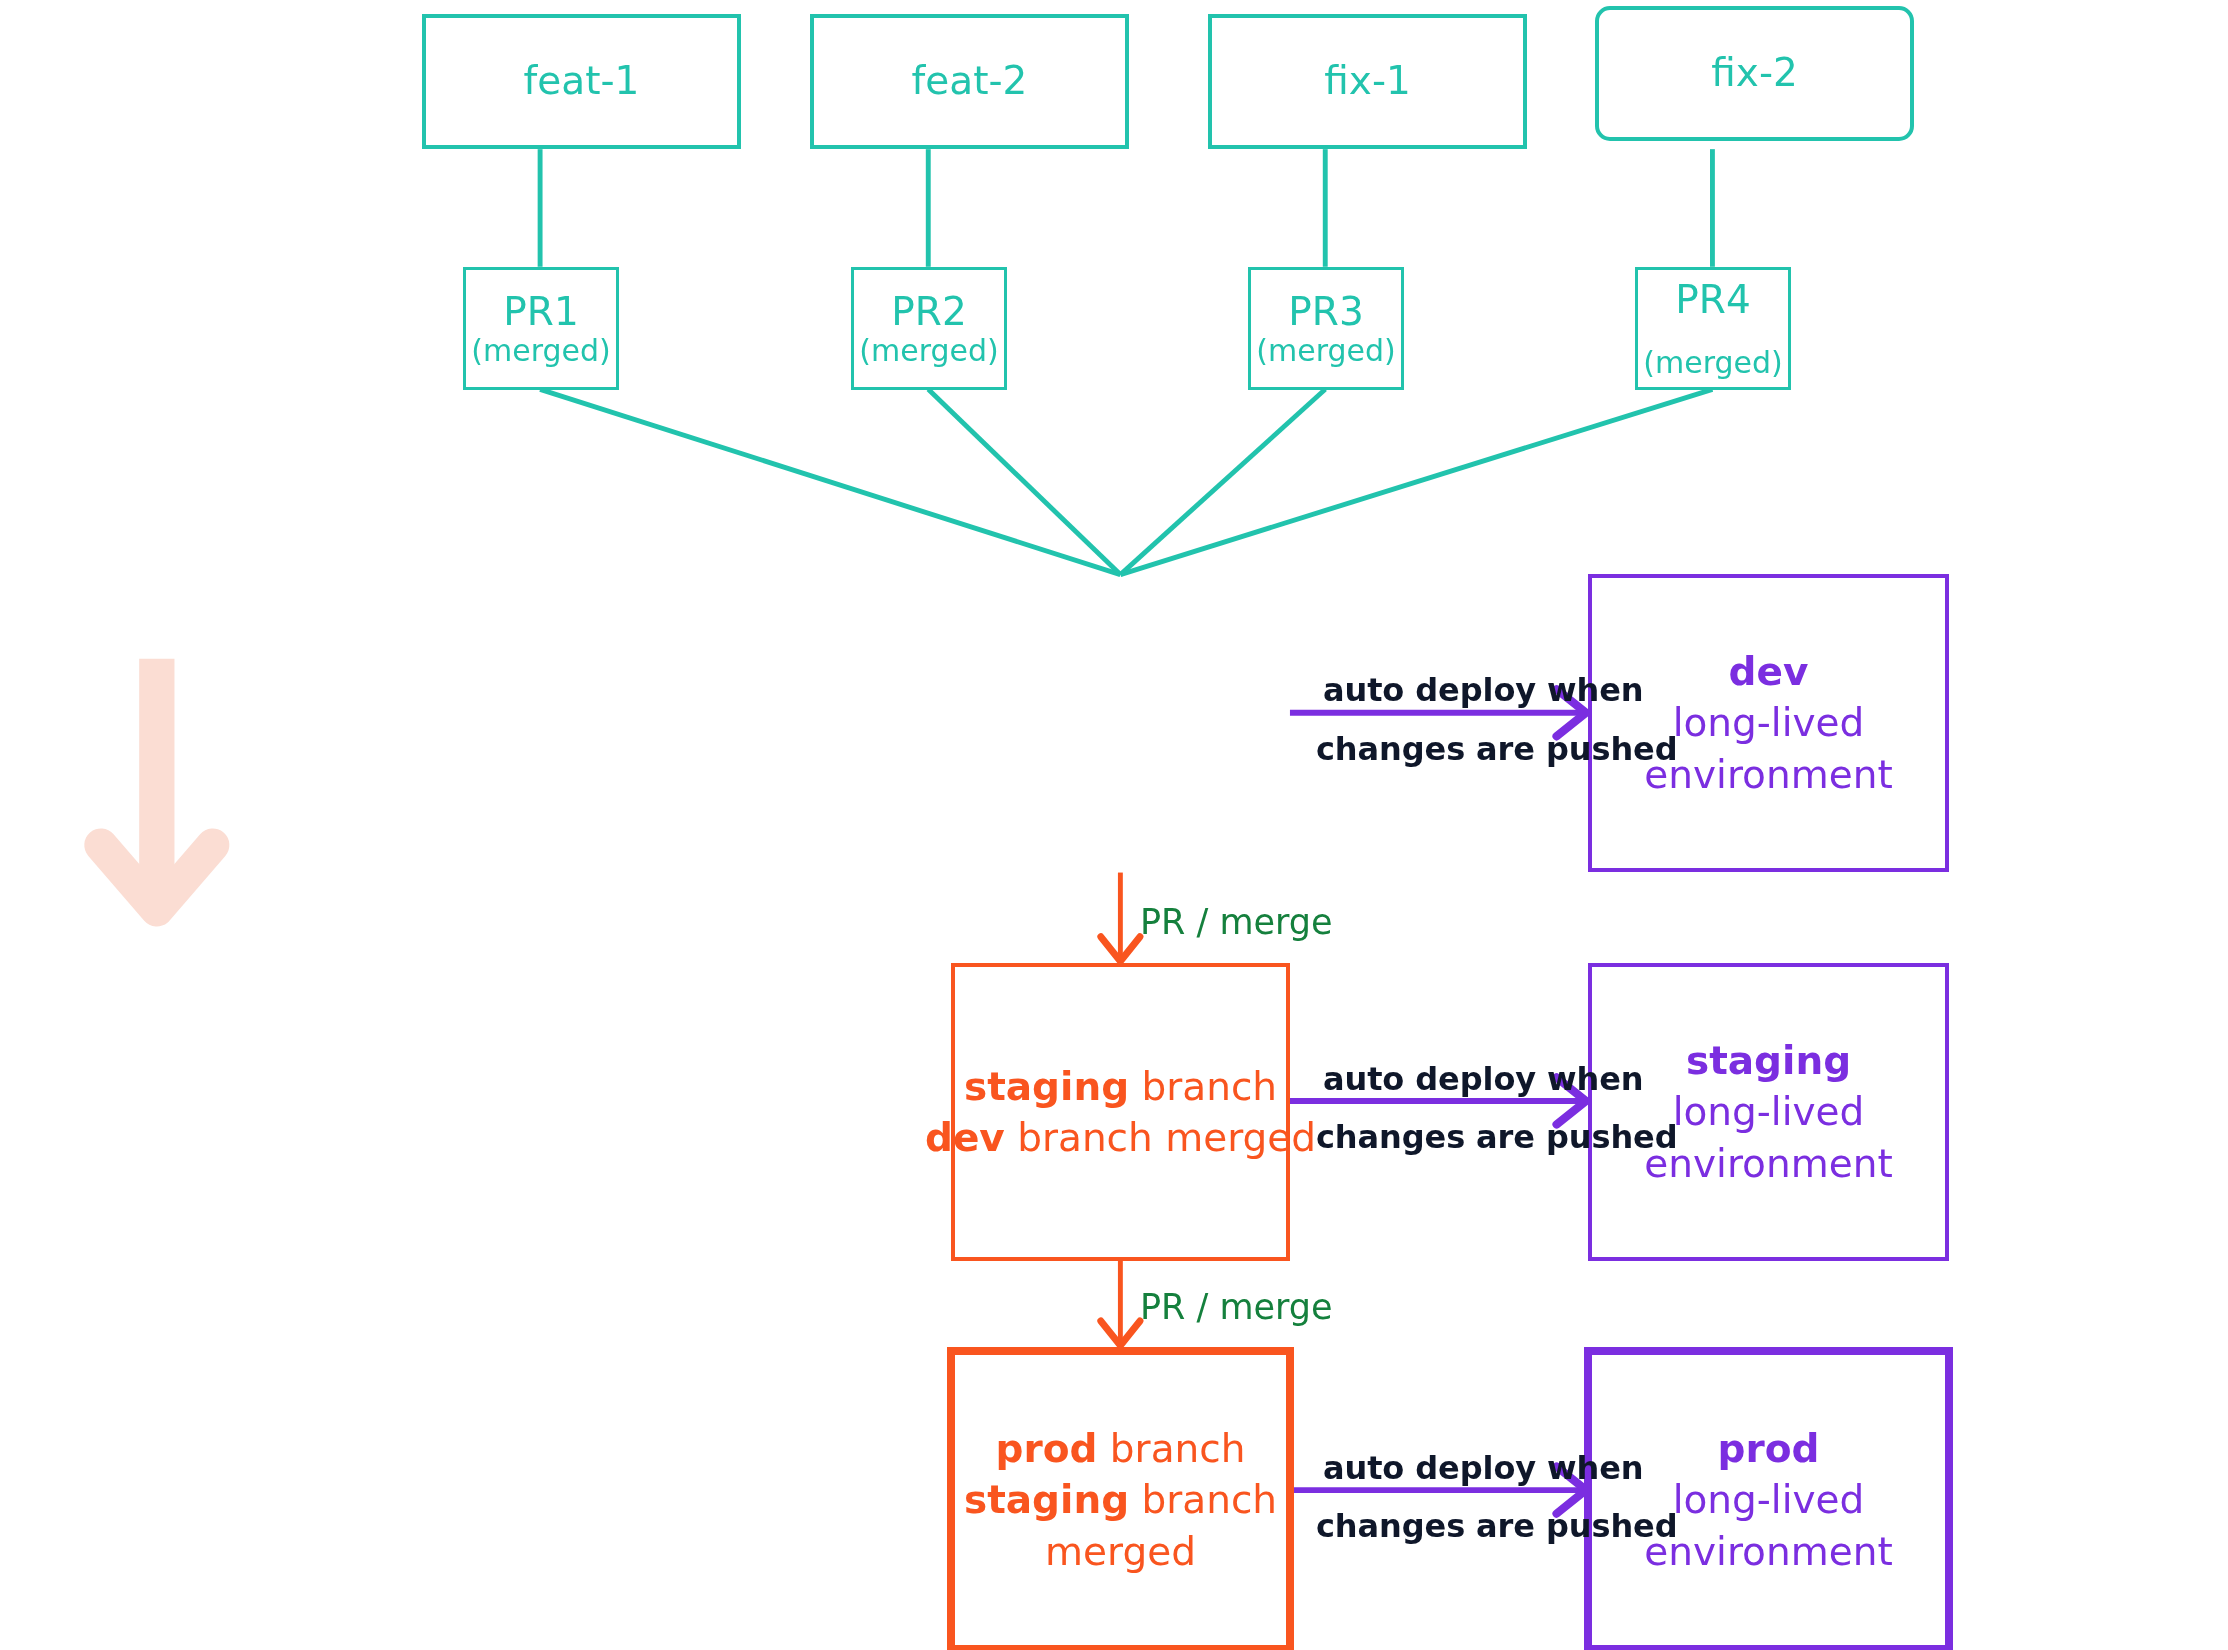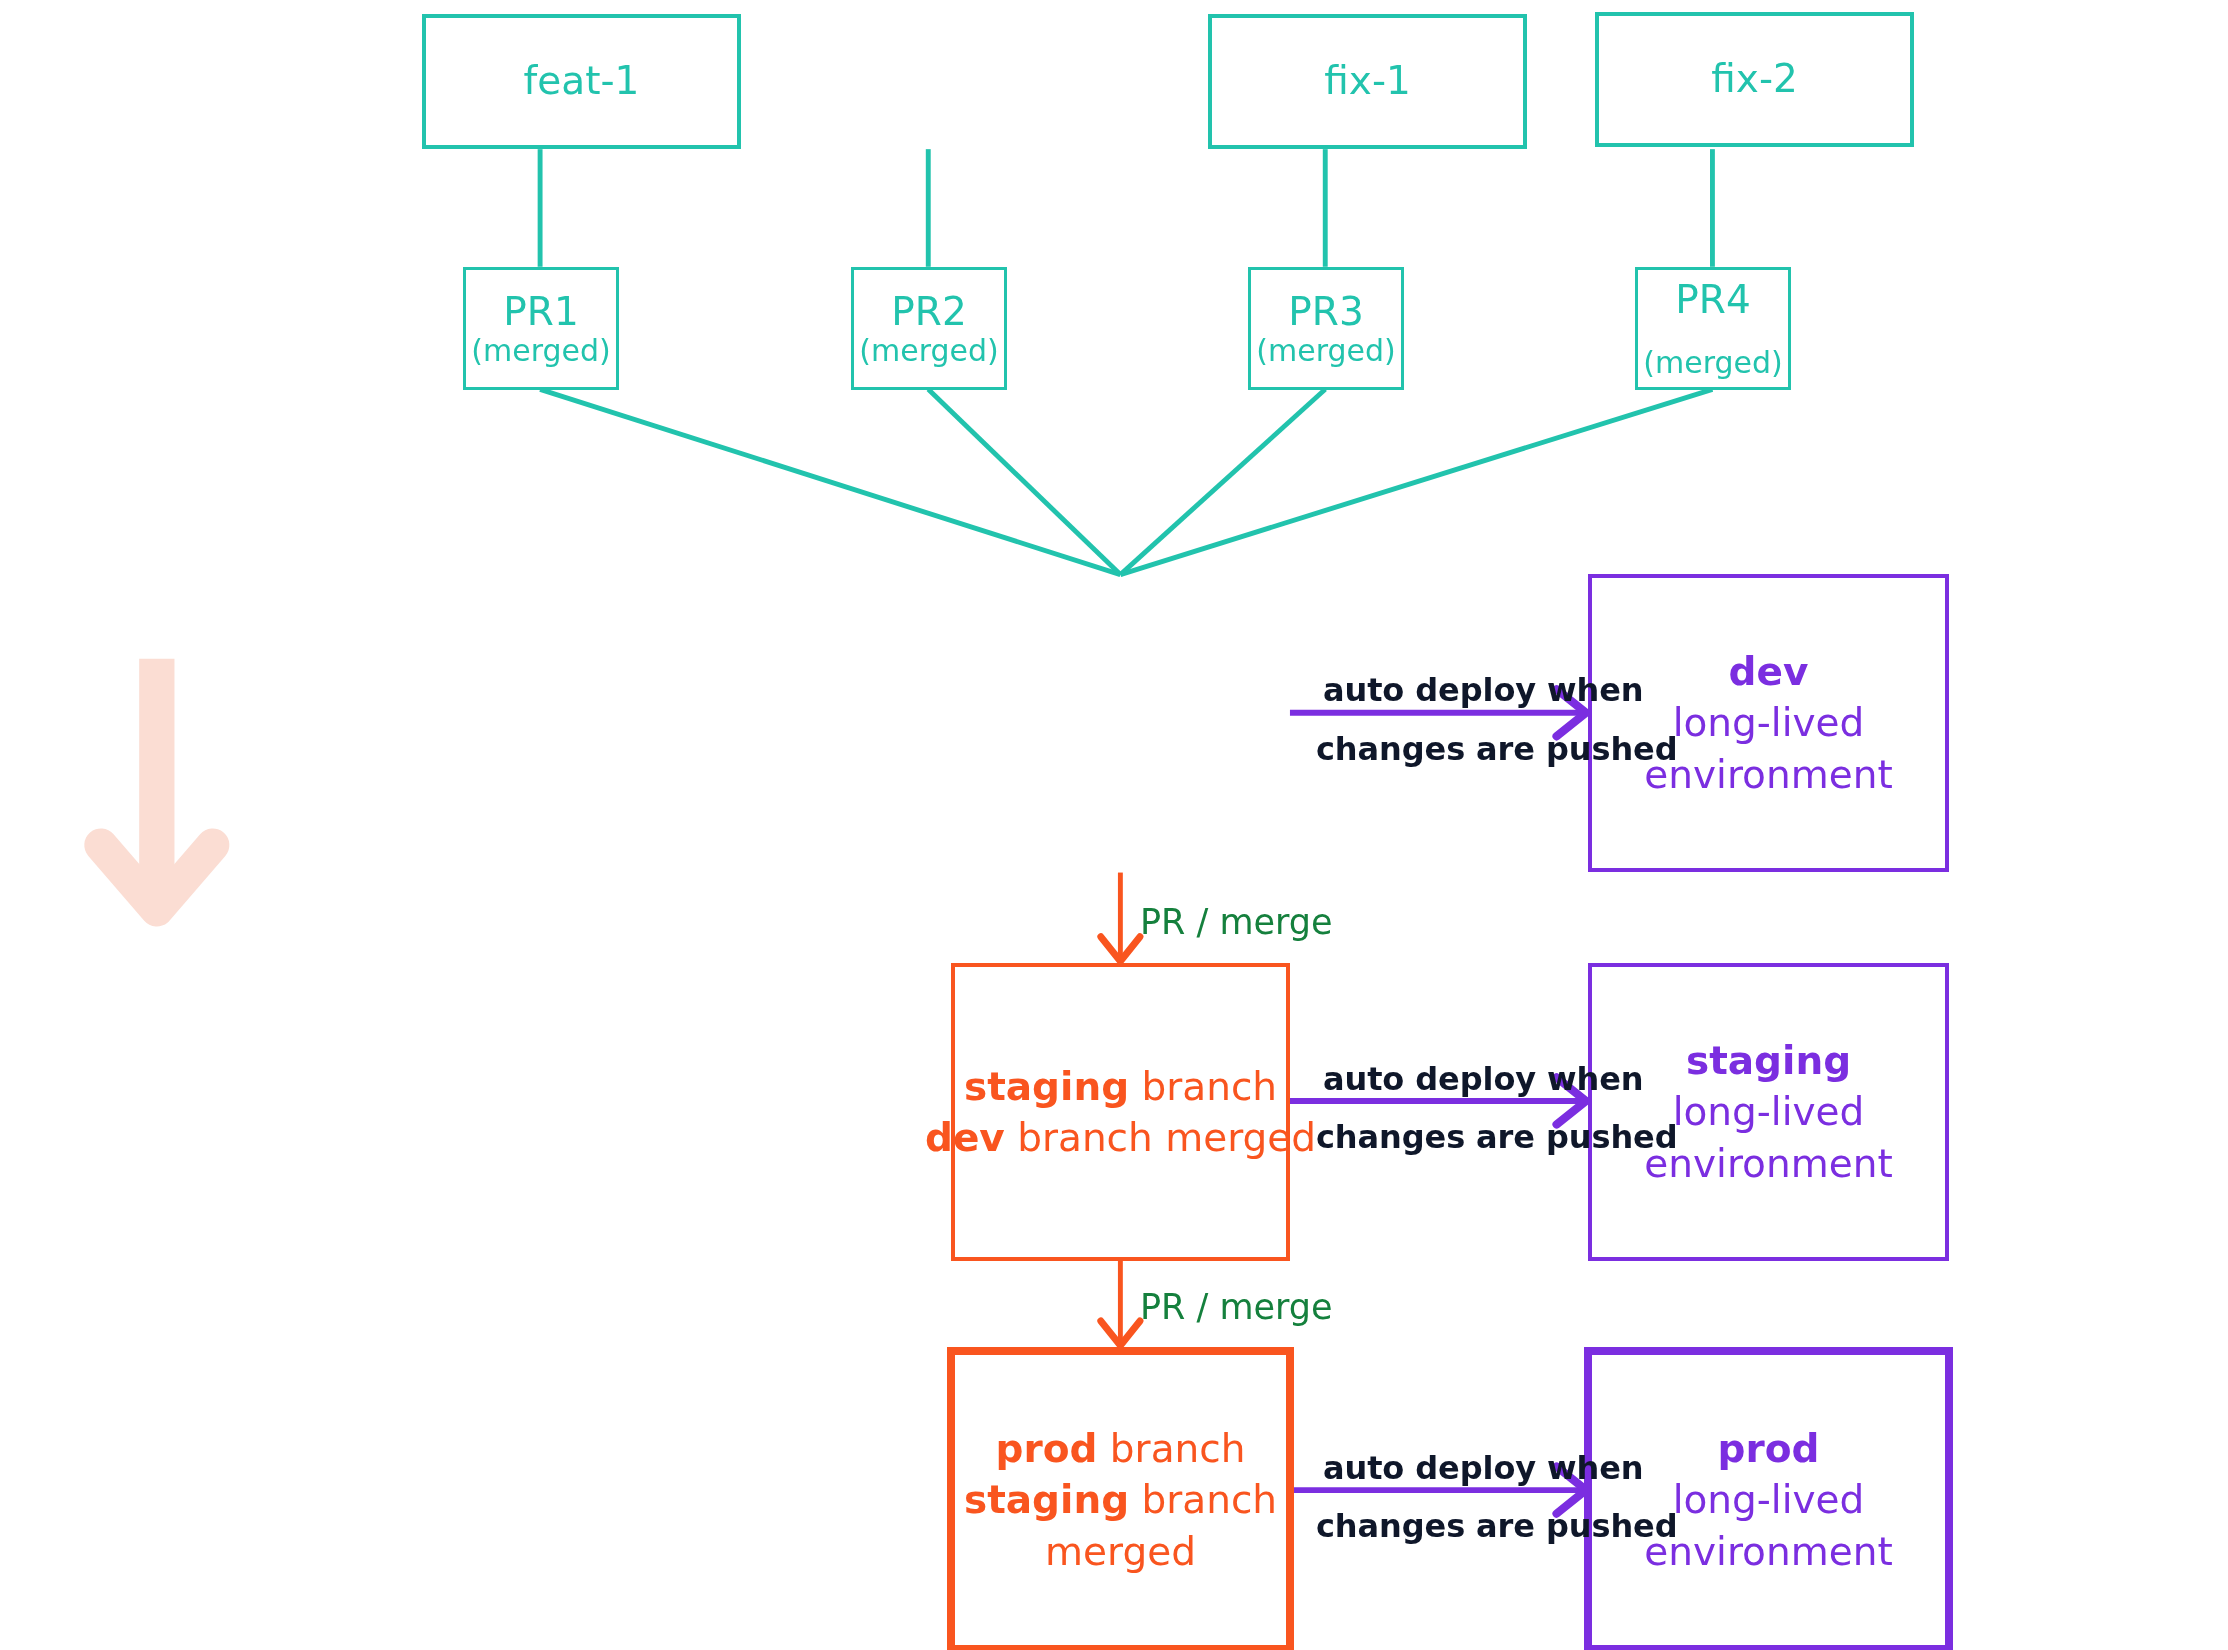--- a/index.html
+++ b/index.html
@@ -157,24 +157,27 @@
       <path d="M1316,1123 L1615,1123" stroke="#7b2ee0" stroke-width="6" fill="none" marker-end="url(#arrow-purple)"></path>
     </g>
     <g>
       <path d="M1316,1520 L1615,1520" stroke="#7b2ee0" stroke-width="6" fill="none" marker-end="url(#arrow-purple)"></path>
     </g>
   </svg>
 
   <div class="node branch-node" style="left:380px; top:13.7px; width:319px; height:135px;">
     <span>feat-1</span>
   </div>
+  <div class="node branch-node" style="left:768px; top:13.7px; width:319px; height:135px;">
+    <span>feat-2</span>
+  </div>
   <div class="node branch-node" style="left:1166px; top:13.7px; width:319px; height:135px;">
     <span>fix-1</span>
   </div>
-  <div class="node branch-node" style="left:1553px; top:12px; width:319px; height:135px;">
+  <div class="node branch-node" style="left:1553px; top:6px; width:319px; height:135px;border-radius:15px;">
     <span>fix-2</span>
   </div>
 
   <div class="node pr-node" style="left:463px; top:267px; width:156px; height:123px;">
     <span class="pr-title">PR1</span>
     <span class="pr-sub">(merged)</span>
   </div>
   <div class="node pr-node" style="left:851px; top:267px; width:156px; height:123px;">
     <span class="pr-title">PR2</span>
     <span class="pr-sub">(merged)</span>

